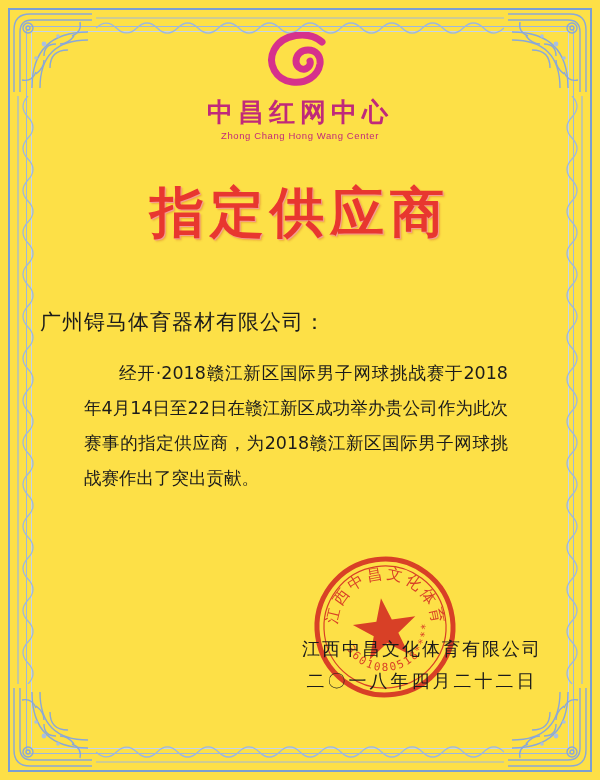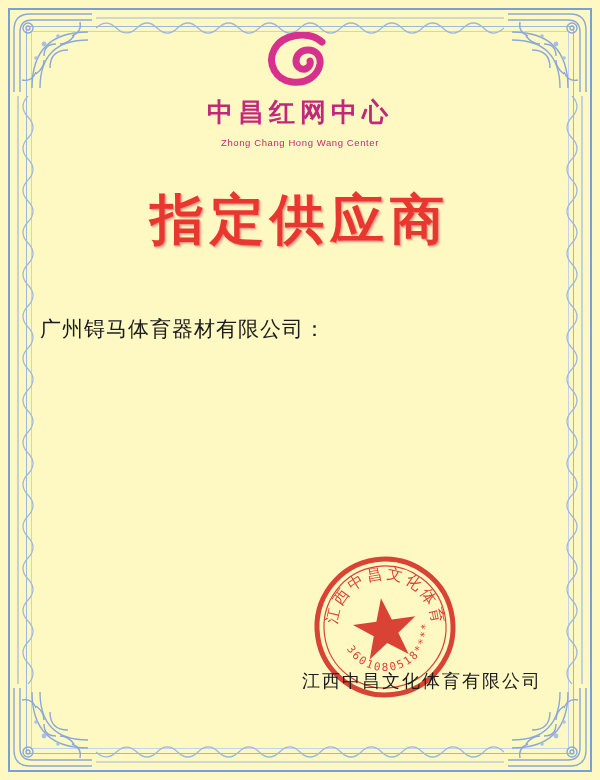--- a/index.html
+++ b/index.html
@@ -10,21 +10,21 @@
   body {
     width: 600px;
     height: 780px;
     font-family: "DejaVu Sans", "Liberation Sans", sans-serif;
     overflow: hidden;
   }
   .certificate {
     position: relative;
     width: 600px;
     height: 780px;
-    background: #fef9c3;
+    background: #fde047;
     box-sizing: border-box;
     overflow: hidden;
   }
 
   
   .border-outer {
     position: absolute;
     left: 8px; top: 8px; right: 8px; bottom: 8px;
     border: 2px solid #7b9fd4;
     box-sizing: border-box;
@@ -87,21 +87,21 @@
     letter-spacing: 5px;
     color: #c0297a;
     font-weight: bold;
     line-height: 1.1;
     font-family: "DejaVu Sans", "Liberation Sans", sans-serif;
   }
   .logo-en {
     font-size: 9.5px;
     letter-spacing: 0.6px;
     color: #c0297a;
-    margin-top: 10px;
+    margin-top: 3px;
     font-family: "Liberation Sans", sans-serif;
   }
 
   .title {
     text-align: center;
     margin-top: 36px;
     font-size: 54px;
     font-weight: bold;
     letter-spacing: 6px;
     color: #e8372f;
@@ -297,20 +297,21 @@
         </svg>
       </div>
       <div class="logo-cn">中昌红网中心</div>
       <div class="logo-en">Zhong Chang Hong Wang Center</div>
     </div>
 
     <div class="title">指定供应商</div>
 
     <div class="recipient">广州锝马体育器材有限公司：</div>
 
+    <div class="body-text">经开·2018赣江新区国际男子网球挑战赛于2018年4月14日至22日在赣江新区成功举办贵公司作为此次赛事的指定供应商，为2018赣江新区国际男子网球挑战赛作出了突出贡献。</div>
 
     <div class="seal">
       <svg width="150" height="150" viewBox="0 0 150 150">
         <g transform="rotate(-8 75 75)">
           <circle cx="75" cy="75" r="68" fill="none" stroke="#d42a22" stroke-width="5"></circle>
           <circle cx="75" cy="75" r="61" fill="none" stroke="#d42a22" stroke-width="1.2"></circle>
           <path id="sealtop" d="M75,75 m-48,0 a48,48 0 1,1 96,0" fill="none"></path>
           <text font-size="15.5" fill="#d42a22" font-family="DejaVu Sans, sans-serif" letter-spacing="3">
             <textPath href="#sealtop" startOffset="6%">江西中昌文化体育有限公司</textPath>
           </text>
@@ -318,16 +319,17 @@
           <text font-size="11" fill="#d42a22" font-family="DejaVu Sans Mono, monospace" letter-spacing="2">
             <textPath href="#sealbot" startOffset="12%">3601080518****</textPath>
           </text>
           <polygon points="75,46 82.8,68.5 106.5,68.5 87.4,82.5 94.7,105 75,91.2 55.3,105 62.6,82.5 43.5,68.5 67.2,68.5" fill="#d42a22"></polygon>
         </g>
       </svg>
     </div>
 
     <div class="signature">
       <div>江西中昌文化体育有限公司</div>
+      <div class="date">二〇一八年四月二十二日</div>
     </div>
 
   </div>
 </div>
 
 </body></html>

